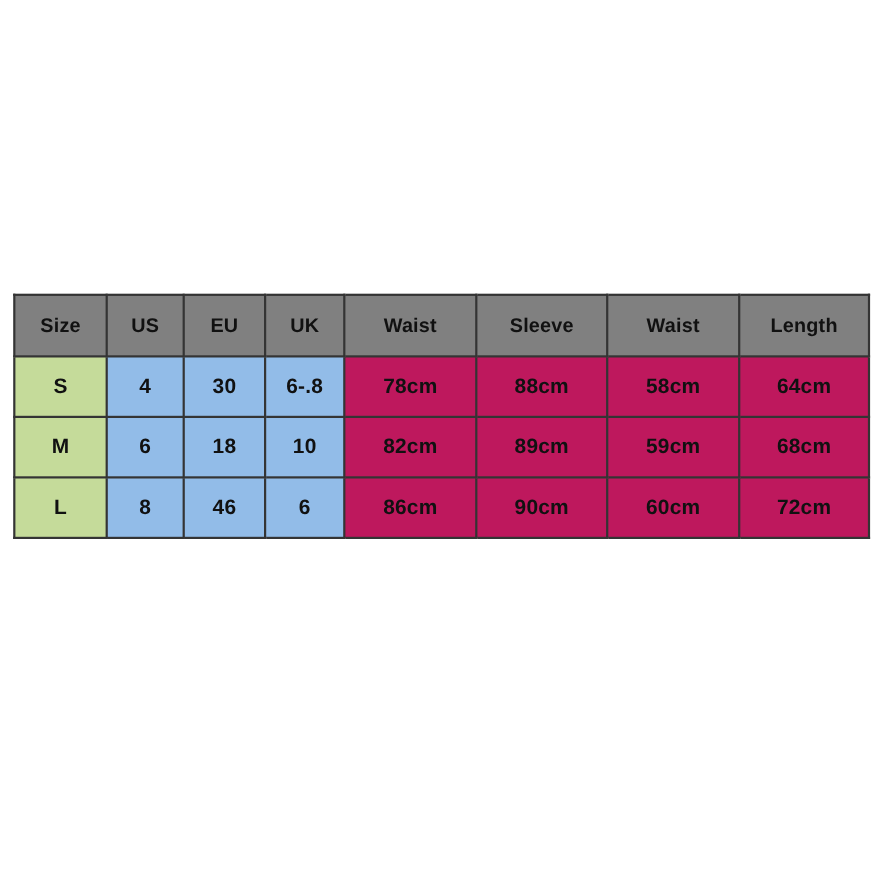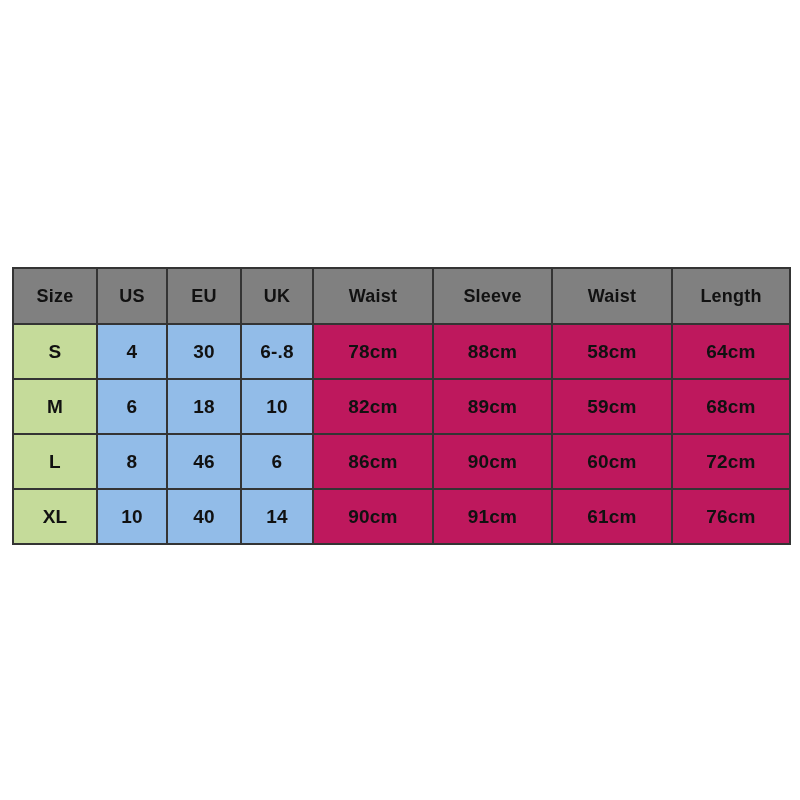--- a/index.html
+++ b/index.html
@@ -131,26 +131,16 @@
       <tr class="body-row">
         <td class="cell-size">L</td>
         <td class="cell-region">8</td>
         <td class="cell-region">46</td>
         <td class="cell-region">6</td>
         <td class="cell-measure">86cm</td>
         <td class="cell-measure">90cm</td>
         <td class="cell-measure">60cm</td>
         <td class="cell-measure">72cm</td>
       </tr>
-      <tr class="body-row">
-        <td class="cell-size">XL</td>
-        <td class="cell-region">10</td>
-        <td class="cell-region">40</td>
-        <td class="cell-region">14</td>
-        <td class="cell-measure">90cm</td>
-        <td class="cell-measure">91cm</td>
-        <td class="cell-measure">61cm</td>
-        <td class="cell-measure">76cm</td>
-      </tr>
     </tbody>
   </table>
 
 </div>
 
 </body></html>

